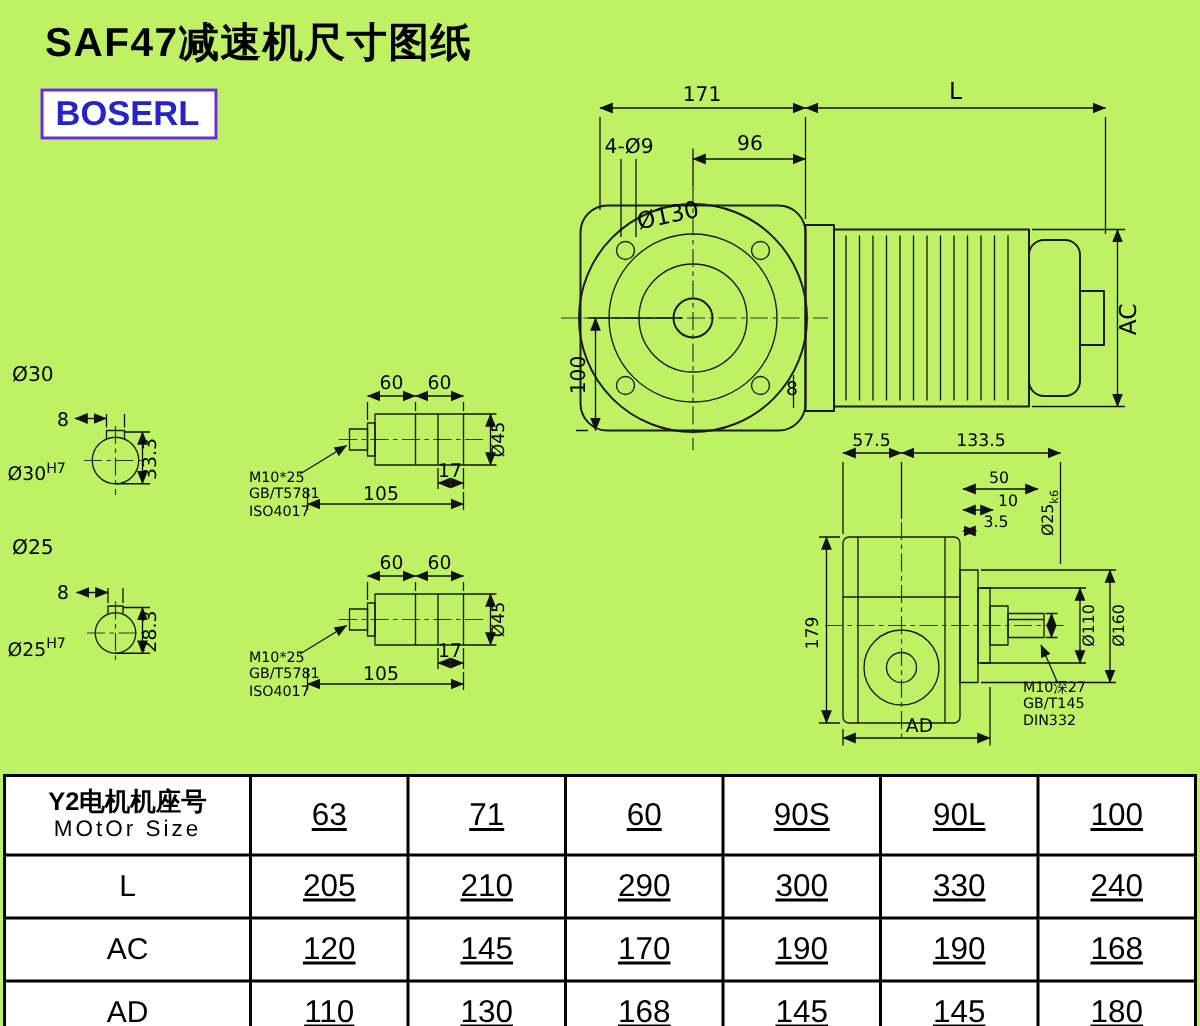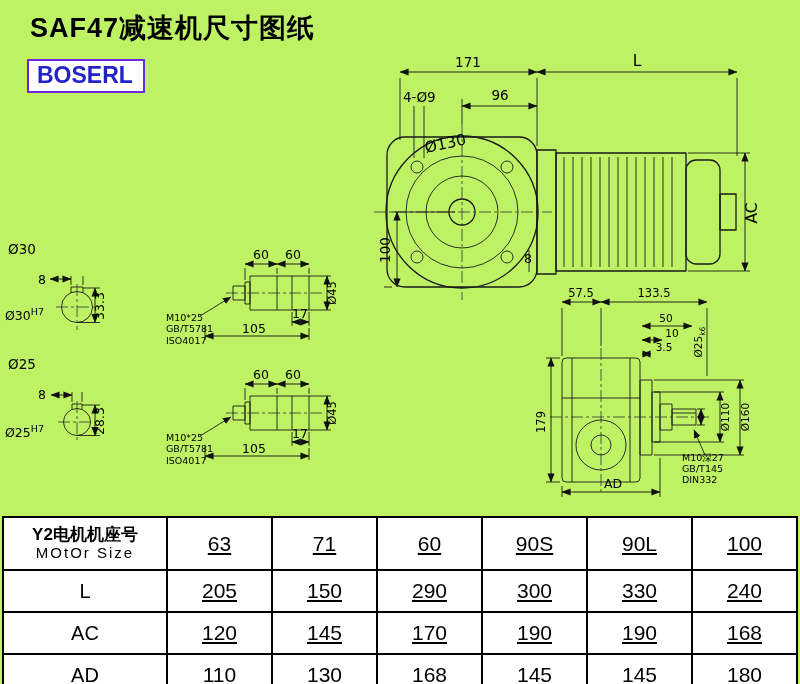--- a/index.html
+++ b/index.html
@@ -233,21 +233,21 @@
       <td>63</td>
       <td>71</td>
       <td>60</td>
       <td>90S</td>
       <td>90L</td>
       <td>100</td>
     </tr>
     <tr>
       <th class="rowlab">L</th>
       <td>205</td>
-      <td>150</td>
+      <td>210</td>
       <td>290</td>
       <td>300</td>
       <td>330</td>
       <td>240</td>
     </tr>
     <tr>
       <th class="rowlab">AC</th>
       <td>120</td>
       <td>145</td>
       <td>170</td>

